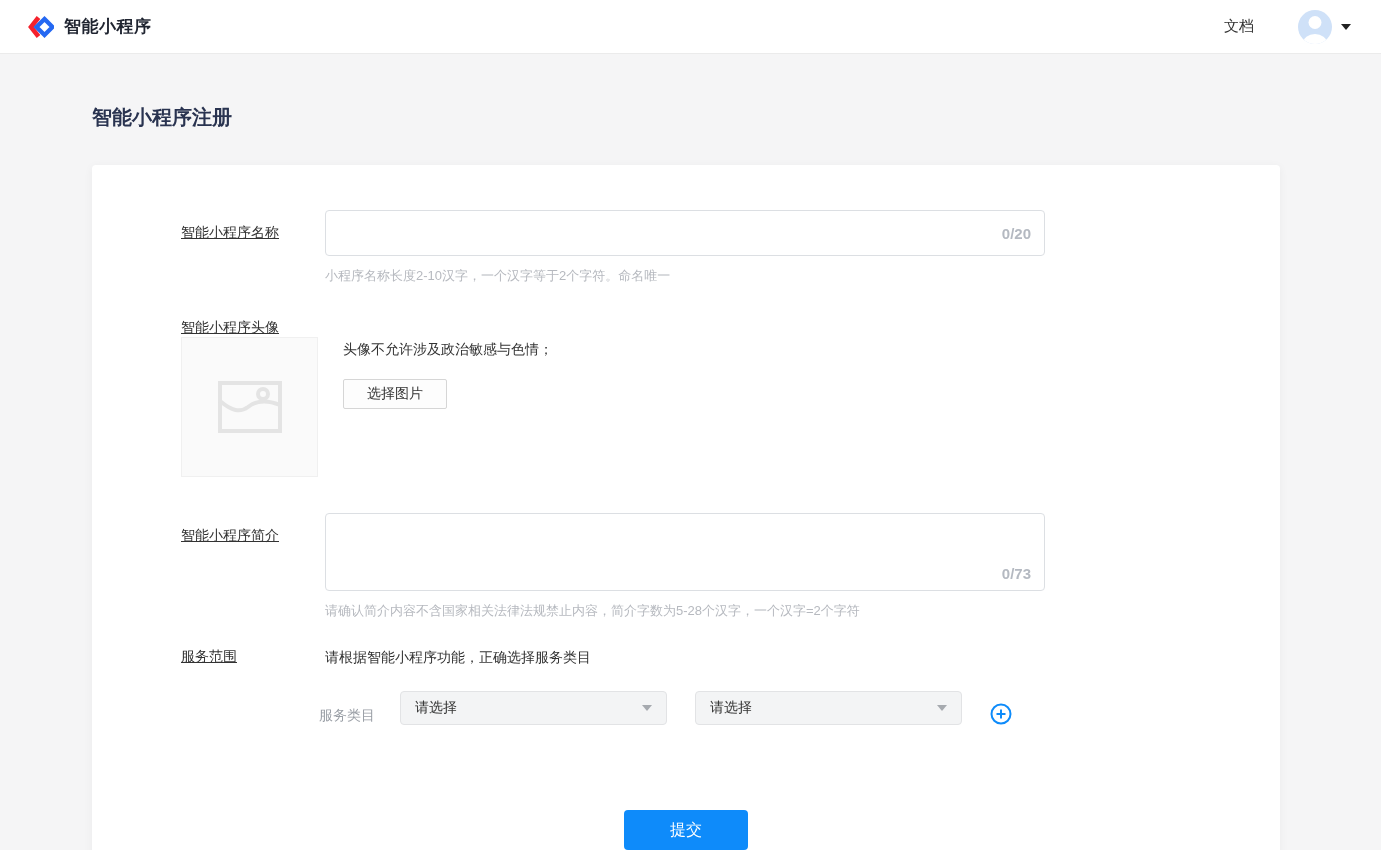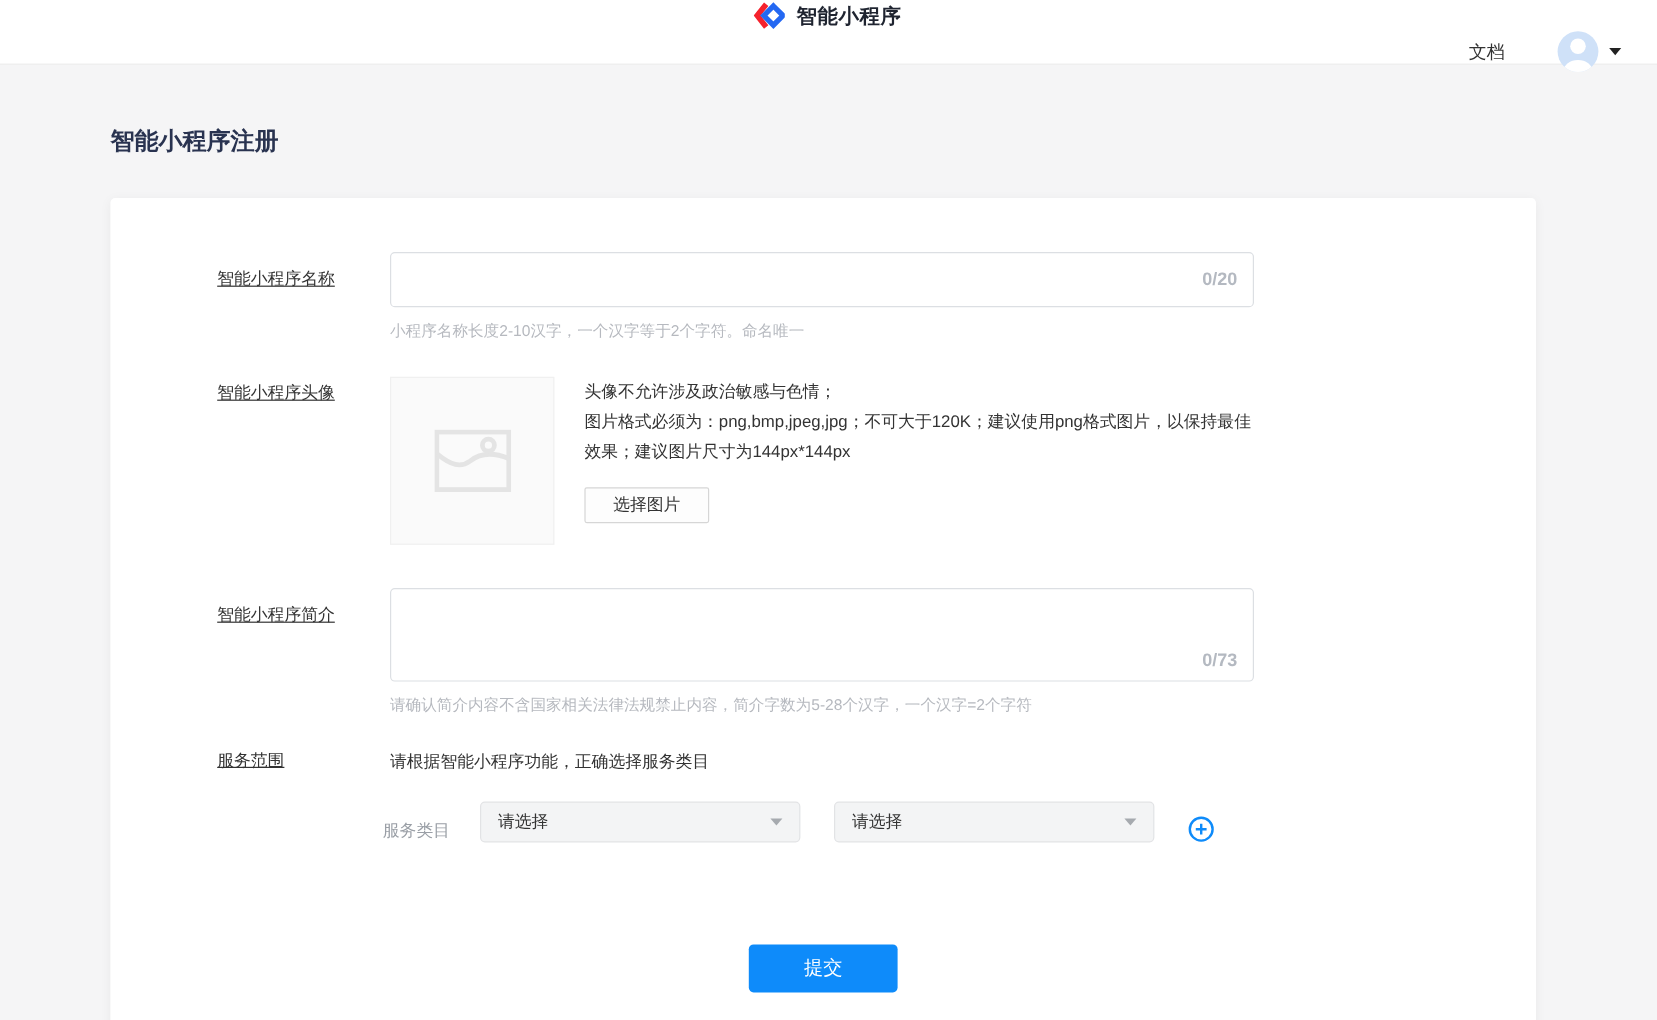--- a/index.html
+++ b/index.html
@@ -4,21 +4,21 @@
 <style>
   * { margin:0; padding:0; box-sizing:border-box; }
   html,body { width:1381px; height:850px; overflow:hidden; }
   body {
     font-family:"Liberation Sans","DejaVu Sans",sans-serif;
     background:#f5f5f6; color:#333;
   }
   
   .topbar {
     height:54px; background:#fff; border-bottom:1px solid #ebebeb;
-    display:flex; align-items:center; padding:0 30px 0 28px;flex-direction:column;
+    display:flex; align-items:center; padding:0 30px 0 28px;
   }
   .brand { display:flex; align-items:center; gap:10px; }
   .brand-logo { width:26px; height:26px; display:block; }
   .brand-name { font-size:17px; font-weight:700; color:#1f2430; letter-spacing:.5px; }
   .topbar-right { margin-left:auto; display:flex; align-items:center; }
   .doc-link { font-size:15px; color:#333; text-decoration:none; cursor:pointer; }
   .user-wrap { display:flex; align-items:center; margin-left:44px; cursor:pointer; }
   .avatar {
     width:34px; height:34px; border-radius:50%; background:#cfe1f8;
     position:relative; overflow:hidden;
@@ -59,21 +59,21 @@
     font-family:inherit;
   }
   .counter {
     position:absolute; right:14px; color:#b4b9c1; font-size:15px;font-weight:bold;
   }
   .counter-mid { top:50%; transform:translateY(-50%); }
   .counter-bottom { bottom:9px; }
   .help-text { margin-top:11px; font-size:13px; color:#b6b9bf; }
 
   .row-gap-1 { margin-bottom:29px; }
-  .row-gap-2 { margin-bottom:36px; }
+  .row-gap-2 { margin-bottom:36px;flex-direction:column; }
   .row-gap-3 { margin-bottom:28px; }
 
   
   .upload-flex { display:flex; }
   .upload-box {
     width:137px; height:140px; background:#fafafa; border:1px solid #f0f0f0;
     display:flex; align-items:center; justify-content:center; cursor:pointer;
   }
   .upload-right { margin-left:25px; width:558px; }
   .rule-text { font-size:14px; color:#333; line-height:25px; }
@@ -155,21 +155,20 @@
       <div class="upload-flex">
         <div class="upload-box">
           <svg width="64" height="52" viewBox="0 0 64 52">
             <rect x="2" y="2" width="60" height="48" fill="none" stroke="#e4e4e4" stroke-width="4"></rect>
             <path d="M2 20 C14 30 22 32 30 26 C40 18 52 20 62 24" fill="none" stroke="#e4e4e4" stroke-width="4"></path>
             <circle cx="45" cy="13" r="5" fill="none" stroke="#e4e4e4" stroke-width="4"></circle>
           </svg>
         </div>
         <div class="upload-right">
           <p class="rule-text">头像不允许涉及政治敏感与色情；</p>
-          <p class="rule-text">图片格式必须为：png,bmp,jpeg,jpg；不可大于120K；建议使用png格式图片，以保持最佳效果；建议图片尺寸为144px*144px</p>
           <button class="choose-btn">选择图片</button>
         </div>
       </div>
     </div>
   </div>
 
   <div class="form-row row-gap-3">
     <div class="form-label pt13">智能小程序简介</div>
     <div class="form-control">
       <div class="input-wrap">

